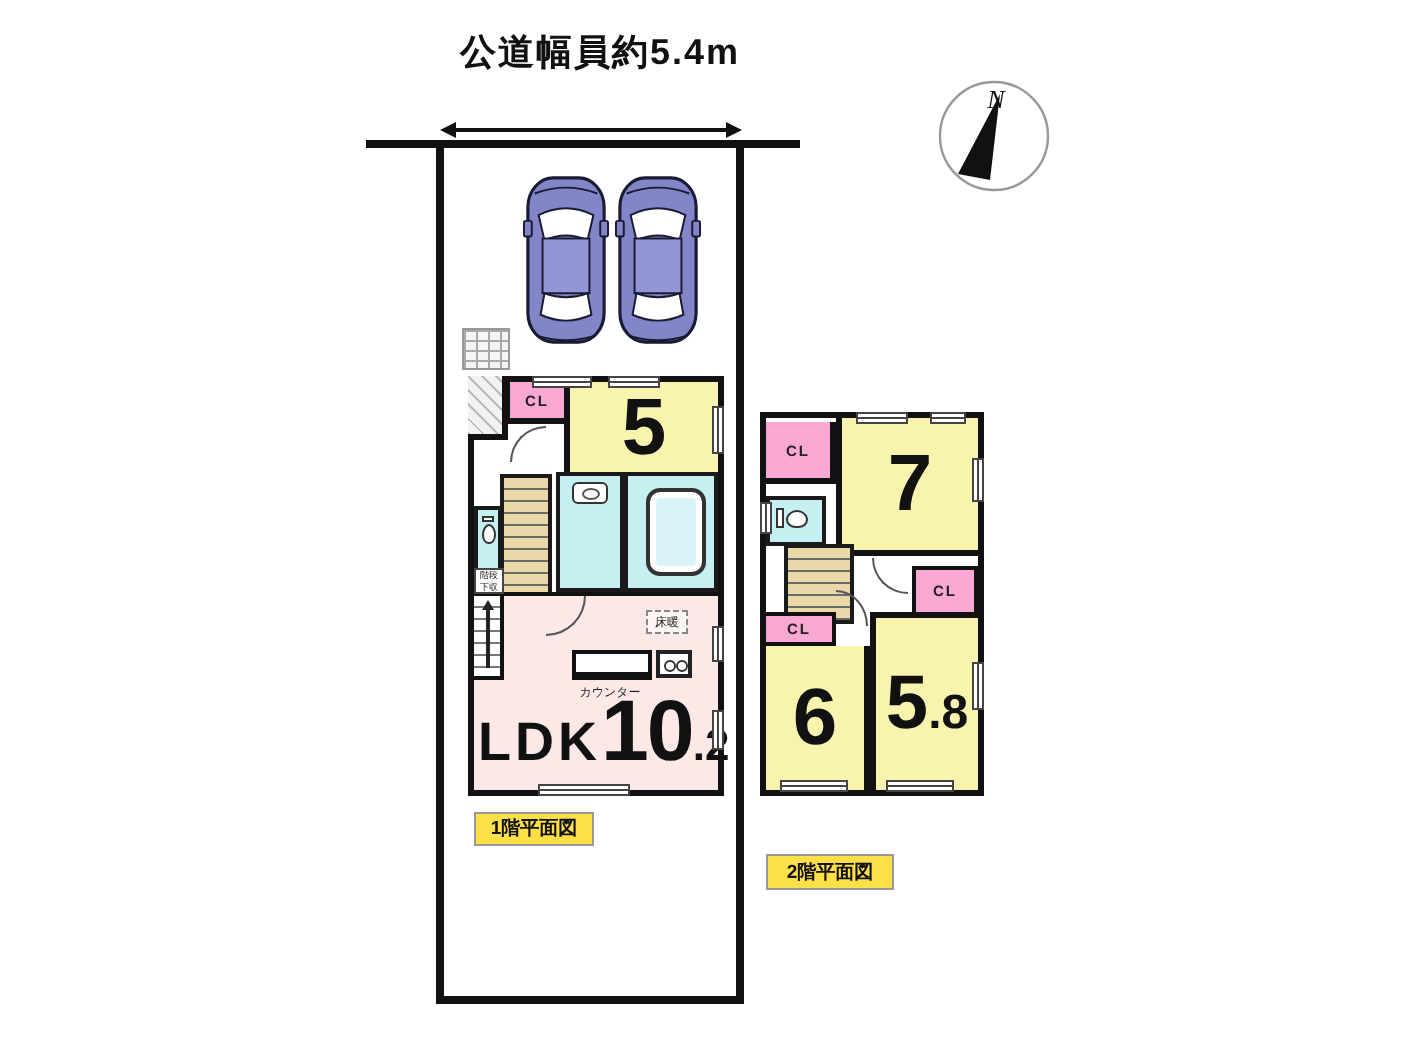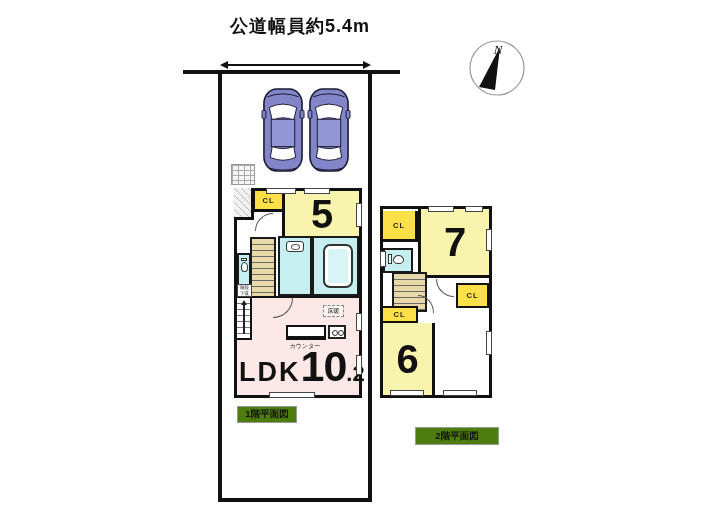--- a/index.html
+++ b/index.html
@@ -10,21 +10,21 @@
 
   
   .lotline{background:#111;}
 
   
   .plan{border:3px solid #111;background:#fff;}
   .room-yellow{background:#f8f4ae;}
   .room-pink{background:#fce8e6;}
   .room-cyan{background:#c6eff2;border:2px solid #1a1a1a;}
   .room-num{font-weight:bold;color:#111;}
-  .cl-box{background:#fde047;font-weight:bold;font-size:7.5px;letter-spacing:1px;color:#222;}
+  .cl-box{background:#f9a8d4;font-weight:bold;font-size:7.5px;letter-spacing:1px;color:#222;}
 
   .stairs{background-color:#ead9a8;
     background-image:repeating-linear-gradient(to bottom,transparent 0,transparent 5px,#6a6a6a 5px,#6a6a6a 6px);
     border:2px solid #1a1a1a;}
   .stairs-white{background-color:#fff;
     background-image:repeating-linear-gradient(to bottom,transparent 0,transparent 5px,#777 5px,#777 6px);}
 
   .win-h{background:#fff;border:1px solid #444;
     background-image:linear-gradient(to bottom,transparent 42%,#444 42%,#444 58%,transparent 58%);z-index:6;}
   .win-v{background:#fff;border:1px solid #444;
@@ -39,21 +39,21 @@
                      repeating-linear-gradient(to bottom,#aaa 0,#aaa 1px,transparent 1px,transparent 5px);
     border:1px solid #999;}
 
   .tub{background:#d9f4f6;border:2px solid #333;border-radius:7px;box-shadow:inset 0 0 0 3px #fff;}
   .sink{background:#fff;border:1px solid #333;border-radius:3px;}
   .sink-oval{background:#fff;border:1px solid #555;border-radius:50%;}
   .bowl{background:#fff;border:1px solid #333;border-radius:50% 50% 45% 45%/55% 55% 45% 45%;}
   .bowl-tank{background:#fff;border:1px solid #333;}
   .dot{position:absolute;width:4px;height:4px;border:1px solid #333;border-radius:50%;background:#fff;}
 
-  .caption{border:1px solid #999;background:#4d7c0f;font-weight:bold;font-size:9.5px;color:#111;}
+  .caption{border:1px solid #999;background:#fde047;font-weight:bold;font-size:9.5px;color:#111;}
   .tinytext{font-size:6px;color:#222;}
 
   .title{font-weight:bold;font-size:18px;letter-spacing:1px;text-align:center;}
   .dimlabel{font-weight:bold;font-size:11px;text-align:center;}
   .dimline{background:#111;}
   .arrhead{width:0;height:0;}
 
   .ldk-name{font-weight:bold;font-size:27px;letter-spacing:2px;}
   .ldk-int{font-weight:bold;font-size:43px;letter-spacing:-1px;}
   .ldk-dec{font-weight:bold;font-size:22px;}
@@ -178,20 +178,23 @@
       <span>CL</span>
     </div>
 
     <div class="abs room-cyan" style="left:0;top:39px;width:30px;height:25px;">
       <div class="abs bowl-tank" style="left:3px;top:4px;width:4px;height:10px;"></div>
       <div class="abs bowl" style="left:8px;top:5px;width:11px;height:9px;"></div>
     </div>
 
     <div class="abs stairs" style="left:9px;top:63px;width:35px;height:40px;"></div>
 
+    <div class="abs room-yellow ctr" style="left:52px;top:97px;width:54px;height:89px;border-left:3px solid #111;border-top:3px solid #111;">
+      <span><span class="r58-int">5</span><span class="r58-dec">.8</span></span>
+    </div>
 
     <div class="abs cl-box ctr" style="left:73px;top:74px;width:33px;height:25px;border:2.5px solid #111;z-index:2;">
       <span>CL</span>
     </div>
 
     <div class="abs cl-box ctr" style="left:0;top:97px;width:35px;height:17px;border:2.5px solid #111;border-left:none;">
       <span>CL</span>
     </div>
 
     <div class="abs room-yellow ctr" style="left:0;top:114px;width:52px;height:72px;border-right:3px solid #111;">
@@ -207,17 +210,17 @@
     <div class="abs win-v" style="left:-3px;top:42px;width:6px;height:16px;"></div>
     <div class="abs win-v" style="left:103px;top:122px;width:6px;height:24px;"></div>
     <div class="abs win-h" style="left:7px;top:181px;width:34px;height:6px;"></div>
     <div class="abs win-h" style="left:60px;top:181px;width:34px;height:6px;"></div>
   </div>
 
 
   <div class="abs caption ctr" style="left:237px;top:406px;width:60px;height:17px;">
     <span>1階平面図</span>
   </div>
-  <div class="abs caption ctr" style="left:383px;top:427px;width:84px;height:18px;margin-left:32px;">
+  <div class="abs caption ctr" style="left:383px;top:427px;width:64px;height:18px;">
     <span>2階平面図</span>
   </div>
 
 </div>
 
 </body></html>

